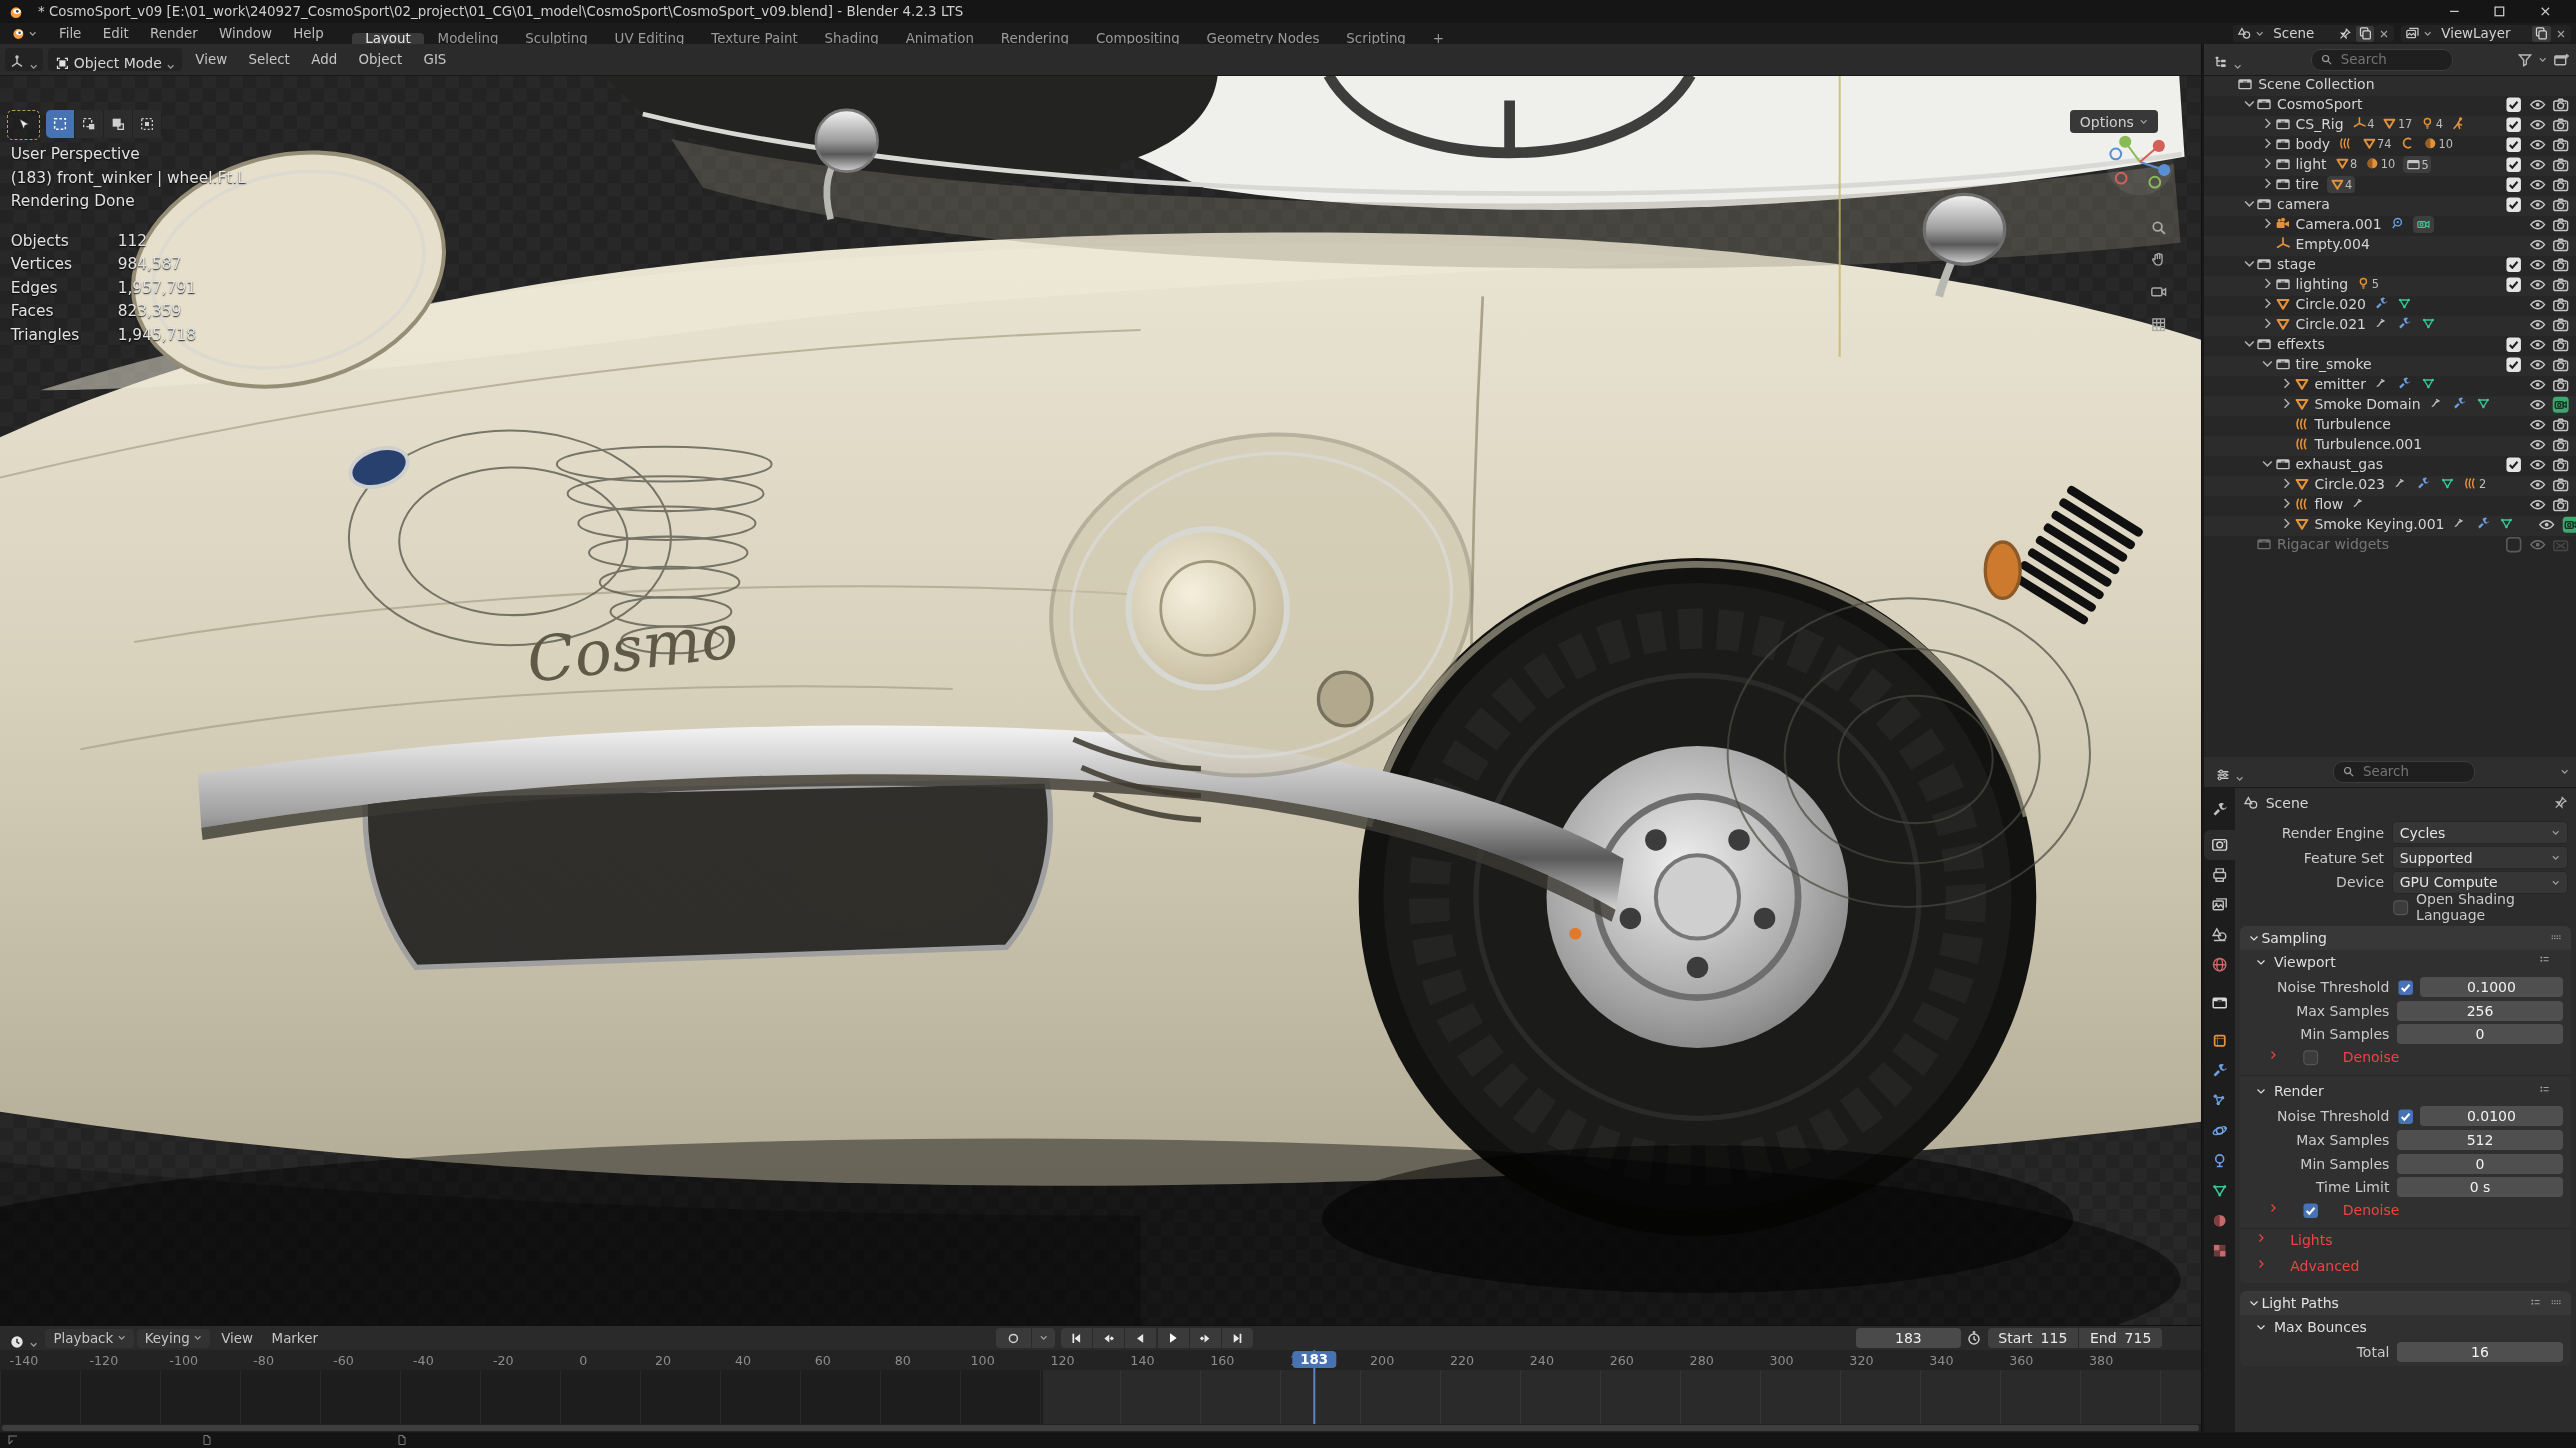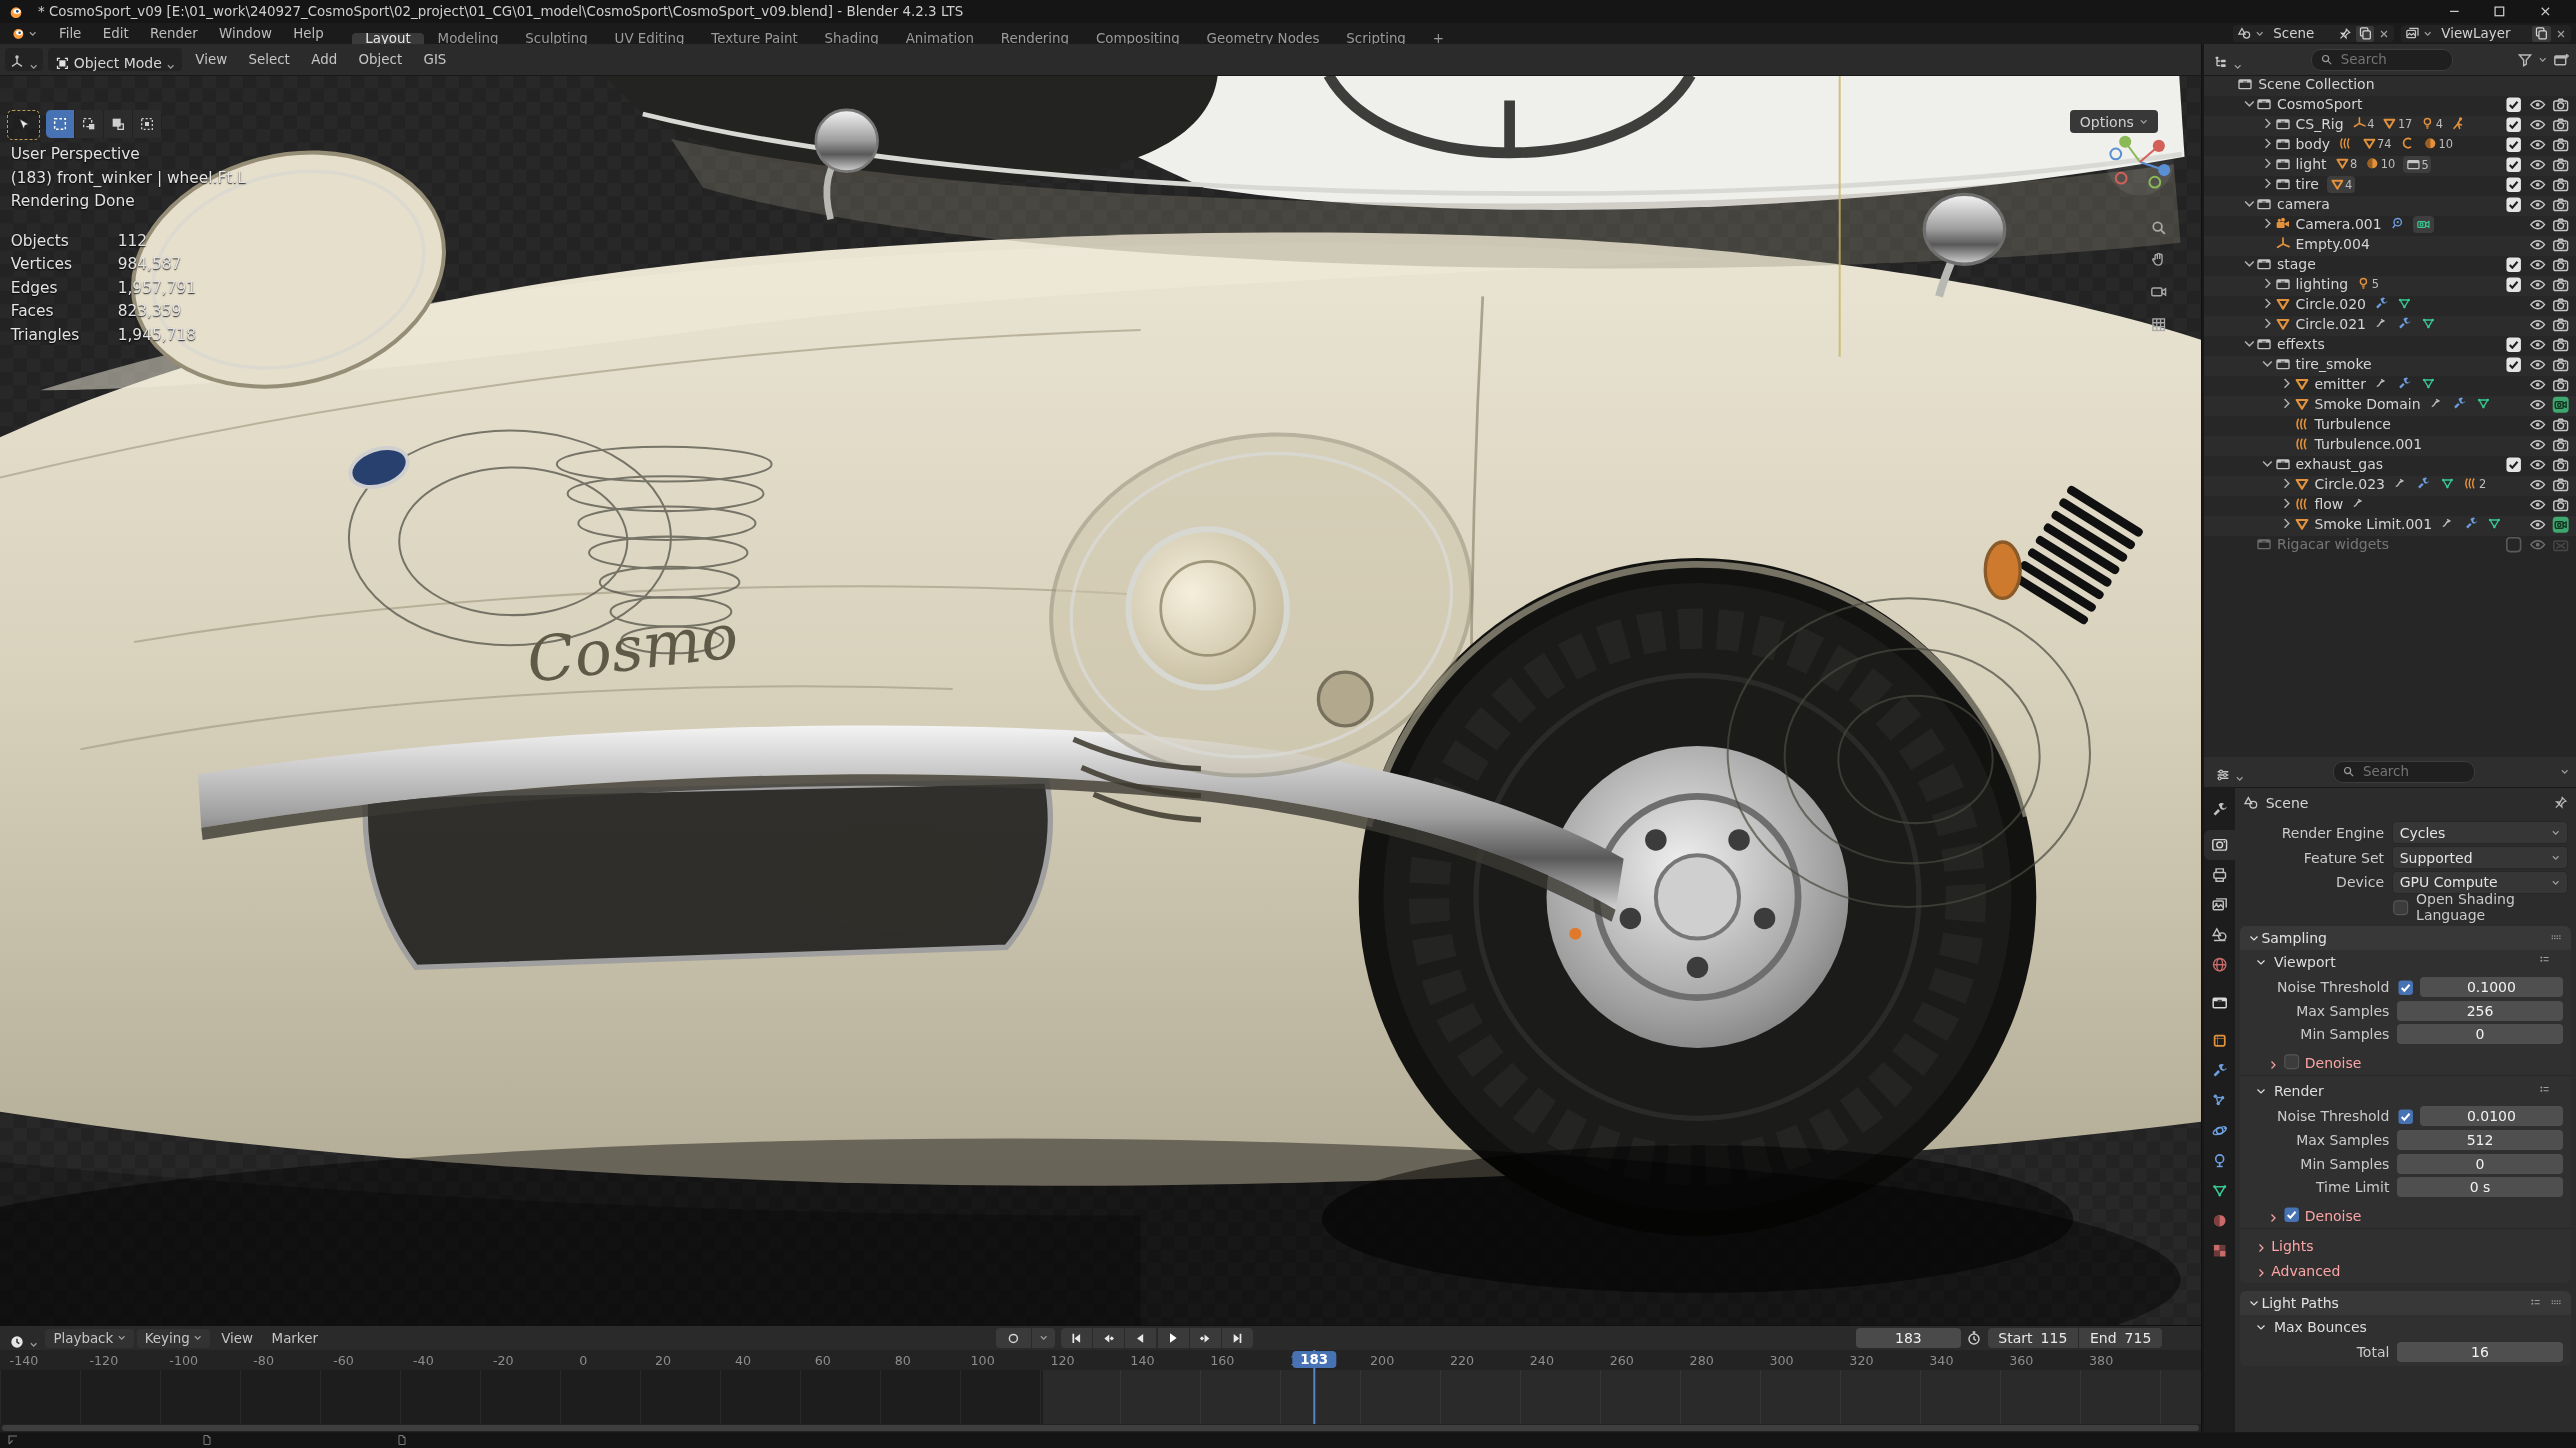--- a/index.html
+++ b/index.html
@@ -79,21 +79,21 @@
   .prow{display:flex;align-items:center;height:21.5px;margin:3.4px 8px}
   .plabel{width:141px;text-align:right;padding-right:8px;color:#cacaca;flex:none;font-size:14px;white-space:nowrap}
   .dropdown{flex:1;display:flex;align-items:center;background:#363636;border:0.7px solid #272727;border-radius:4px;height:21.5px;padding:0 6.7px;color:#e4e4e4;gap:5.4px}
   .dropdown .dv{flex:1;white-space:nowrap}
   .numfield{flex:1;background:#4f4f4f;border-radius:4px;height:20px;display:flex;align-items:center;justify-content:center;color:#f2f2f2}
   .panel{background:#303030;border-radius:6px;margin:8px 5.4px;overflow:hidden}
   .panel-h{height:24px;background:#383838;display:flex;align-items:center;gap:1px;padding:0 8px;color:#e2e2e2}
   .panel-h .rico{margin-left:auto;display:flex;gap:6.7px;color:#9f9f9f}
   .sub-h{height:23px;display:flex;align-items:center;gap:6.7px;padding:0 14.8px;color:#dedede}
   .sub-h .rico{margin-left:auto;color:#9f9f9f;padding-right:4px}
-  .crow{display:flex;align-items:flex-end;gap:4px;height:21.5px;margin:4px 8px 4px 27px;color:#fca5a5}
+  .crow{display:flex;align-items:flex-start;gap:23px;height:21.5px;margin:4px 8px 4px 27px;color:#ef4444}
   .chk{width:17.4px;height:17.4px;display:inline-flex;flex:none}
   .divider{height:0.7px;background:#262626;margin:4px 0}
   
   #timeline{left:0;top:1325px;width:2202px;height:107px;background:#222;border-top:1.3px solid #101010;border-right:1.3px solid #101010}
   #tl-header{height:24px;background:#2a2a2a;display:flex;align-items:center;padding-left:5.4px;gap:2.7px;position:relative}
   .tl-menu{display:flex;align-items:center;gap:3.4px;padding:0 8px;color:#c6c6c6;font-size:13.4px}
   .tl-menu .chev{display:none;color:#9a9a9a}
   .tl-menu.dd{background:#323232;border-radius:4px;height:19px}
   .tl-menu.dd .chev{display:inline-flex}
   #tl-transport{position:absolute;left:996px;top:2px;display:flex;gap:5.4px;align-items:center}
@@ -2008,21 +2008,21 @@
           <span class="ol-arrow ic">
             <svg xmlns="http://www.w3.org/2000/svg" viewBox="0 0 24 24" width="100%" height="100%">
               <path d="M9 5l7 7-7 7" stroke="currentColor" stroke-width="2.4" fill="none"></path>
             </svg>
           </span>
           <span class="ol-ico ic">
             <svg xmlns="http://www.w3.org/2000/svg" viewBox="0 0 24 24" width="100%" height="100%">
               <path d="M4 6h16L12 19z" fill="none" stroke="#e2913c" stroke-width="3.2" stroke-linejoin="round"></path>
             </svg>
           </span>
-          <span class="ol-label">Smoke Limit.001</span>
+          <span class="ol-label">Smoke Keying.001</span>
 
             <span class="ol-badge">
             <span class="bico ic">
               <svg xmlns="http://www.w3.org/2000/svg" viewBox="0 0 24 24" width="100%" height="100%">
                 <path d="M4.5 17c6 0 4-9 10-9" fill="none" stroke="#bdbdbd" stroke-width="2.4"></path>
                 <path d="M11.5 5.5L16 8l-4.5 2.5" fill="none" stroke="#bdbdbd" stroke-width="2.2"></path>
               </svg>
             </span>
             <span class="bcount"></span>
           </span>

